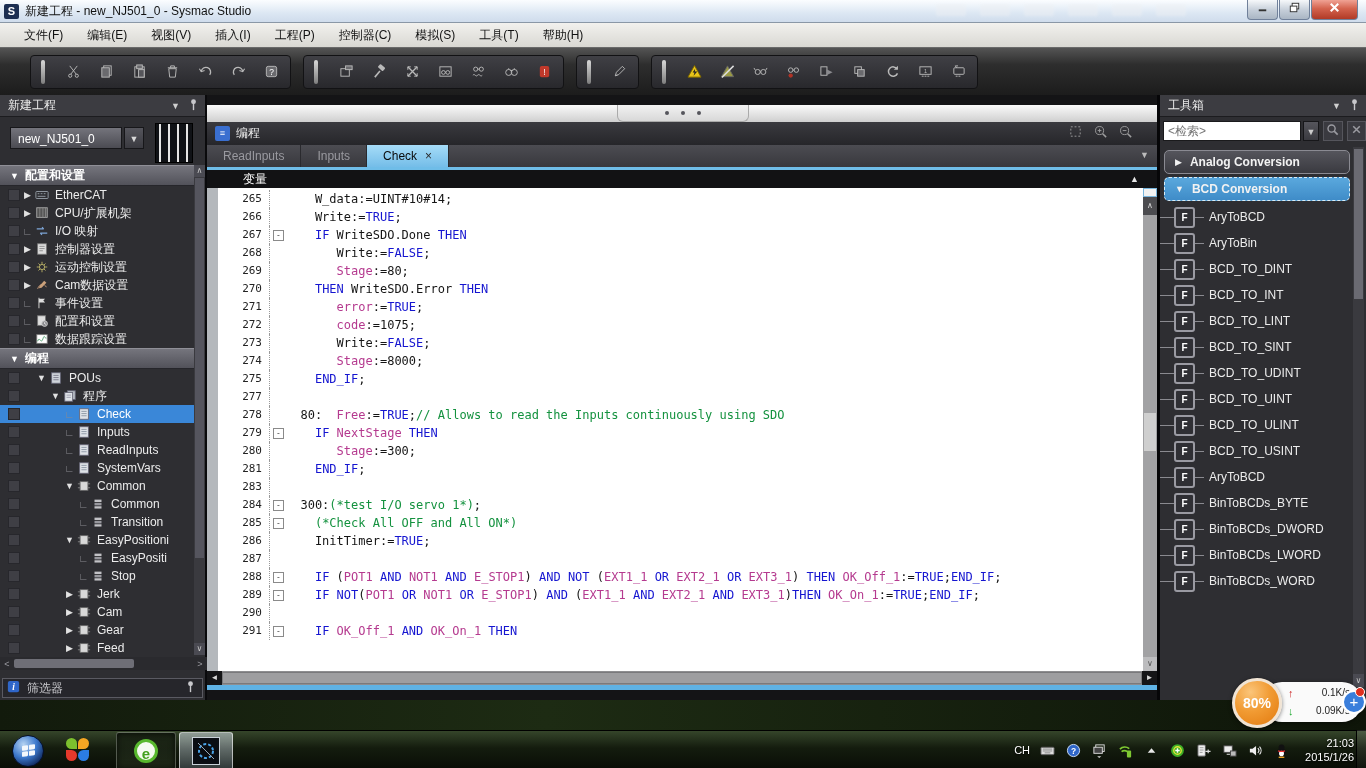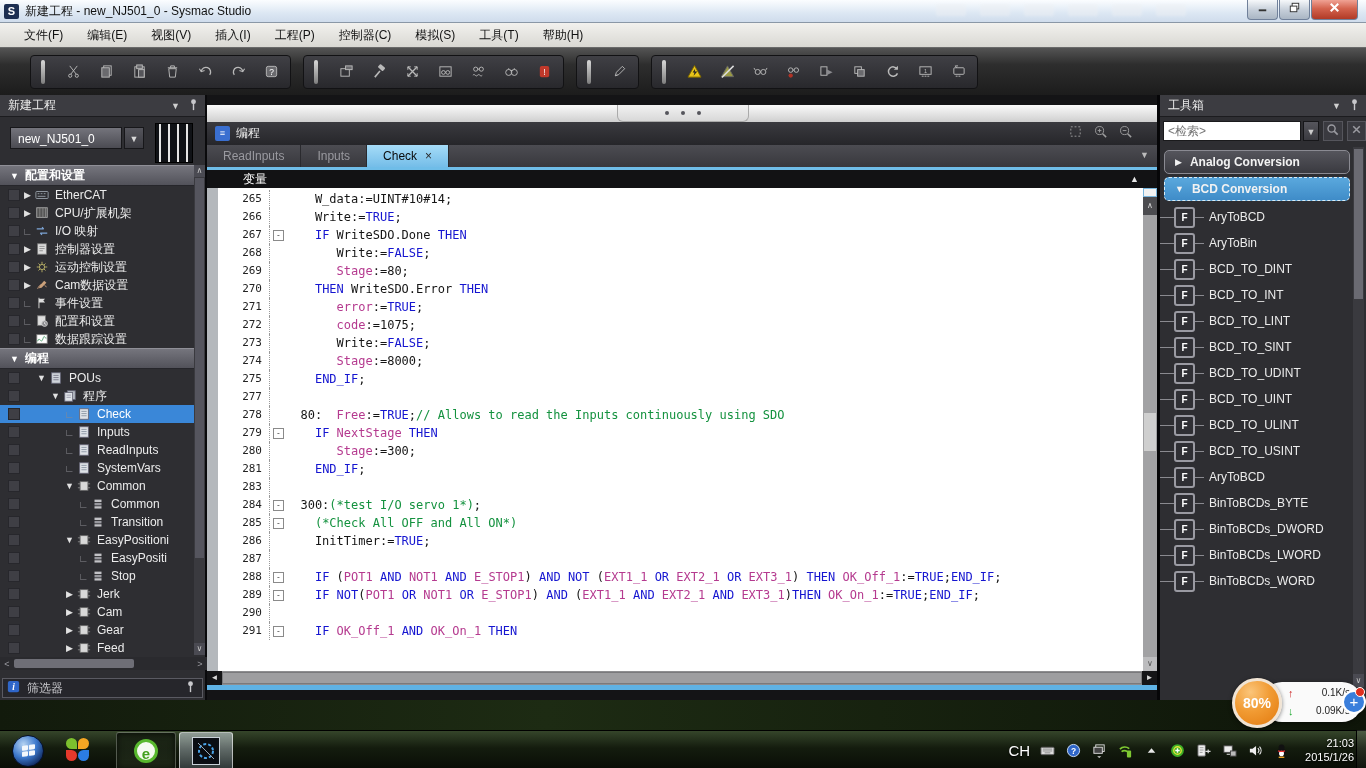--- a/index.html
+++ b/index.html
@@ -158,21 +158,21 @@
   .pw4{background:#e4392b;border-radius:0 10px 10px 10px;}
   .task-btn{position:absolute;top:1px;height:36px;border-radius:3px;display:flex;align-items:center;justify-content:center;}
   .task-btn.pressed{left:116px;width:58px;background:linear-gradient(rgba(20,28,16,.85),rgba(50,62,40,.5));
     border:1px solid rgba(255,255,255,.25);box-shadow:inset 0 0 6px rgba(0,0,0,.7);}
   .task-btn.active{left:179px;width:52px;background:linear-gradient(rgba(220,230,238,.55),rgba(120,135,150,.35));
     border:1px solid rgba(255,255,255,.6);}
   .browser-ic{width:24px;height:24px;border-radius:50%;border:3px solid #58b82e;background:#f4faf0;
     color:#43a01e;font-weight:bold;font-size:15px;line-height:24px;text-align:center;box-sizing:border-box;}
   .sysmac-ic{width:26px;height:26px;background:#0b0e14;border:1px solid #c8d0d8;display:flex;align-items:center;justify-content:center;}
   .tray{position:absolute;right:12px;top:0;height:38px;display:flex;align-items:center;gap:9px;}
-  .tray .txt{color:#fff;font-size:15px;text-shadow:0 1px 2px #000;}
+  .tray .txt{color:#fff;font-size:11px;text-shadow:0 1px 2px #000;}
   .tray .ticn{width:17px;height:17px;display:inline-flex;align-items:center;justify-content:center;}
   .clock{color:#fff;font-size:11px;text-align:right;line-height:14px;text-shadow:0 1px 2px #000;margin-left:6px;}
   .showdesk{position:absolute;right:0;top:730px;width:9px;height:38px;border-left:1px solid #000;
     background:linear-gradient(rgba(255,255,255,.12),rgba(255,255,255,.03));}
 
   
   .net-widget{position:absolute;left:1232px;top:676px;width:134px;height:56px;z-index:50;}
   .nw-pill{position:absolute;left:30px;top:6px;width:100px;height:40px;background:#fafafa;border-radius:20px;
     box-shadow:0 1px 4px rgba(0,0,0,.5);}
   .nw-circle{position:absolute;left:0;top:2px;width:50px;height:50px;border-radius:50%;

